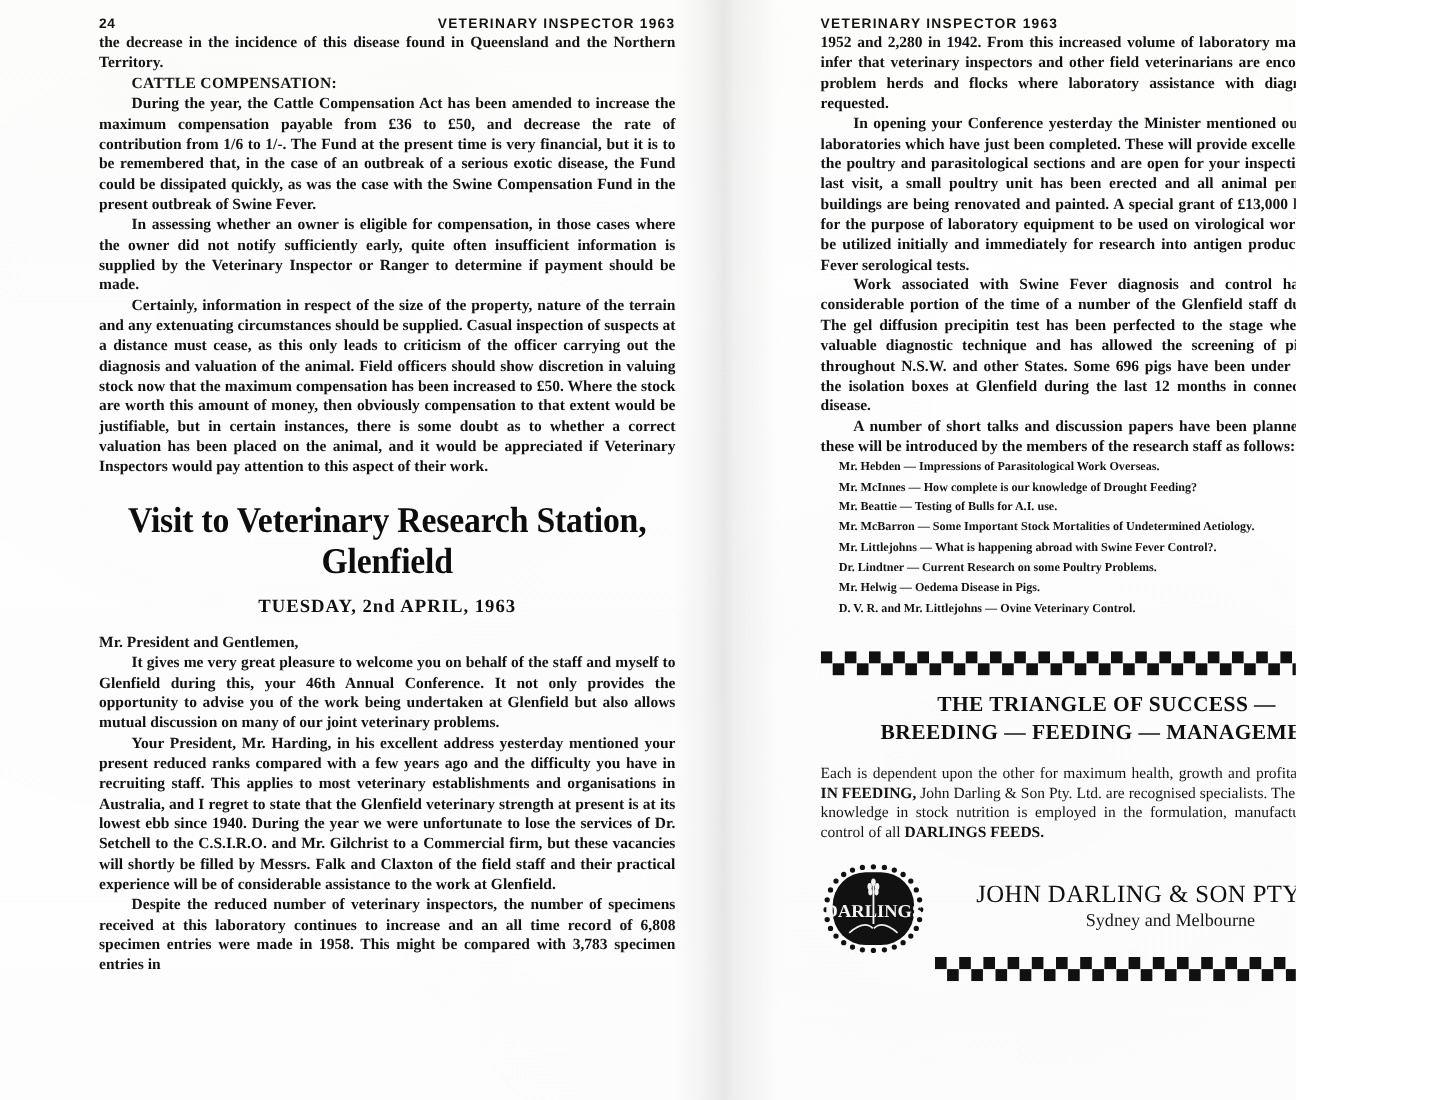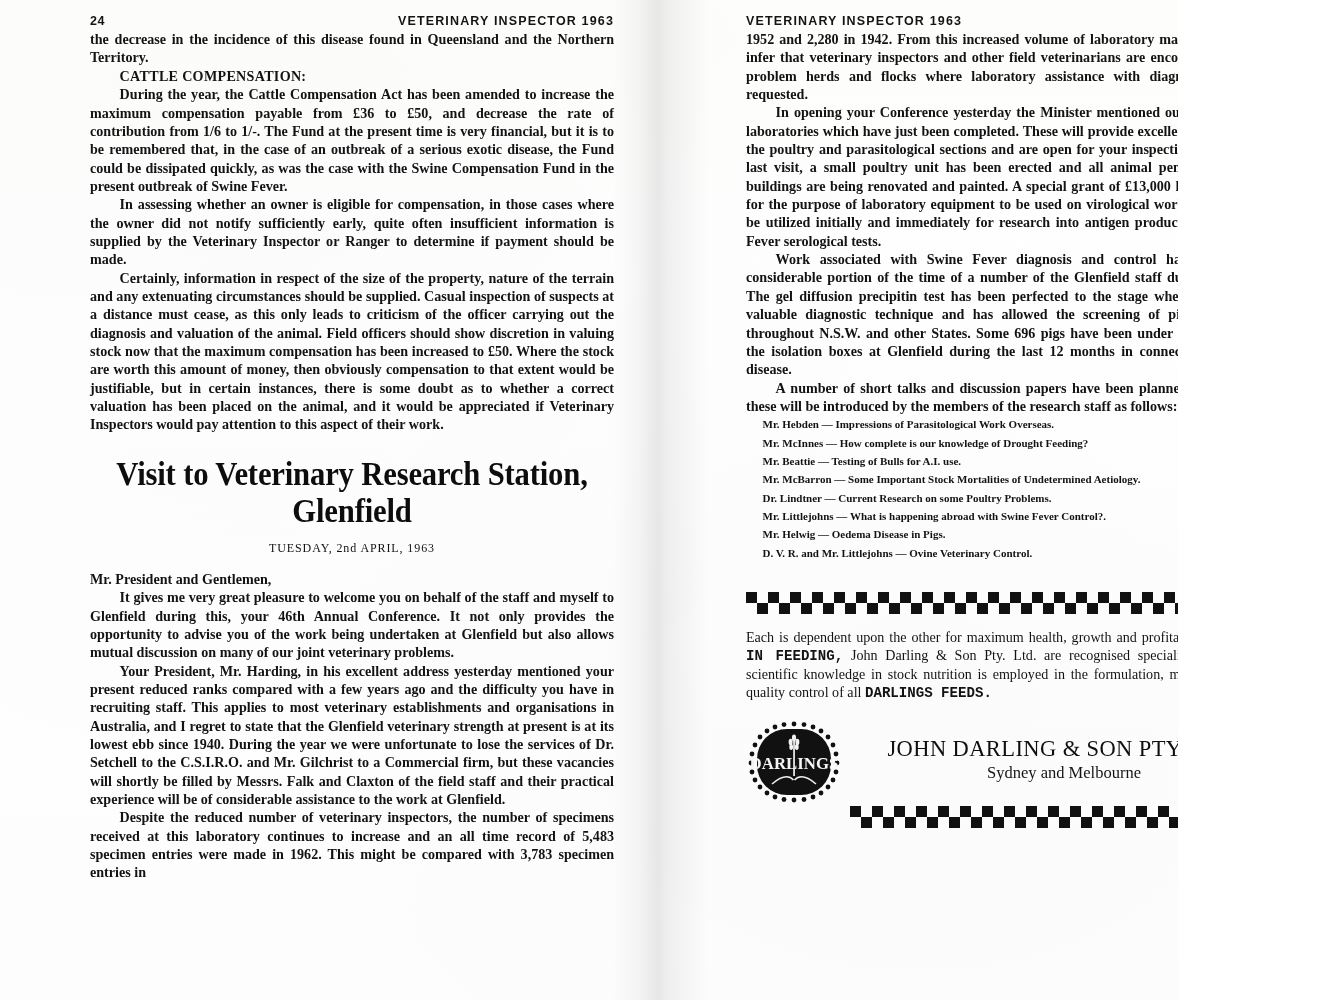--- a/index.html
+++ b/index.html
@@ -116,22 +116,22 @@
     font-size: 33px;
     line-height: 37px;
     letter-spacing: -0.2px;
     color: #0d0d0d;
     transform: scaleX(0.93);
     transform-origin: center;
   }
   .article-date {
     margin: 11px 0 14px 0;
     text-align: center;
-    font-size: 12px;
-    font-weight: normal;
+    font-size: 17px;
+    font-weight: bold;
     letter-spacing: 0.9px;
     color: #111;
   }
 
   
   .talks {
     margin: 0;
     padding: 0;
     list-style: none;
   }
@@ -180,21 +180,21 @@
     letter-spacing: 0.4px;
     color: #101010;
   }
   .ad-body {
     margin: 14px 0 0 0;
     font-size: 14.1px;
     line-height: 18.1px;
     text-align: justify;
     color: #131313;
   }
-  .ad-body b { font-weight: bold; font-family: Liberation Mono, monospace; }
+  .ad-body b { font-weight: bold; }
 
   .ad-foot {
     margin-top: 16px;
     display: flex;
     align-items: center;
     gap: 20px;
   }
   .ad-names {
     flex: 1;
     text-align: center;
@@ -251,21 +251,21 @@
       <span>Glenfield</span>
     </h1>
 
     <div class="article-date">TUESDAY, 2nd APRIL, 1963</div>
 
     <div class="col">
       <p class="noindent"><span>Mr. President </span><b>and Gentlemen,</b></p>
 
       <p>It gives me very great pleasure to welcome you on behalf of the staff and myself to Glenfield during this, your 46th Annual Conference. It not only provides the opportunity to advise you of the work being undertaken at Glenfield but also allows mutual discussion on many of our joint veterinary problems.</p>
       <p>Your President, Mr. Harding, in his excellent address yesterday mentioned your present reduced ranks compared with a few years ago and the difficulty you have in recruiting staff. This applies to most veterinary establishments and organisations in Australia, and I regret to state that the Glenfield veterinary strength at present is at its lowest ebb since 1940. During the year we were unfortunate to lose the services of Dr. Setchell to the C.S.I.R.O. and Mr. Gilchrist to a Commercial firm, but these vacancies will shortly be filled by Messrs. Falk and Claxton of the field staff and their practical experience will be of considerable assistance to the work at Glenfield.</p>
-      <p>Despite the reduced number of veterinary inspectors, the number of specimens received at this laboratory continues to increase and an all time record of 5,483 specimen entries were made in 1962. This might be compared with 3,783 specimen entries in</p>
+      <p>Despite the reduced number of veterinary inspectors, the number of specimens received at this laboratory continues to increase and an all time record of 6,808 specimen entries were made in 1958. This might be compared with 3,783 specimen entries in</p>
     </div>
   </div>
 
   <div class="page page-right">
 
     <div class="runhead right-runhead">
       <span class="title">VETERINARY INSPECTOR 1963</span>
       <span class="folio">25</span>
     </div>
 
@@ -274,30 +274,34 @@
       <p>In opening your Conference yesterday the Minister mentioned our new wing of laboratories which have just been completed. These will provide excellent facilities for the poultry and parasitological sections and are open for your inspection. Since your last visit, a small poultry unit has been erected and all animal pens and outside buildings are being renovated and painted. A special grant of £13,000 has been made for the purpose of laboratory equipment to be used on virological work and this will be utilized initially and immediately for research into antigen production for Swine Fever serological tests.</p>
       <p>Work associated with Swine Fever diagnosis and control has occupied a considerable portion of the time of a number of the Glenfield staff during the year. The gel diffusion precipitin test has been perfected to the stage where it is now a valuable diagnostic technique and has allowed the screening of pig populations throughout N.S.W. and other States. Some 696 pigs have been under observation in the isolation boxes at Glenfield during the last 12 months in connection with this disease.</p>
       <p>A number of short talks and discussion papers have been planned for you and these will be introduced by the members of the research staff as follows:</p>
     </div>
 
     <ul class="talks">
       <li>Mr. Hebden — Impressions of Parasitological Work Overseas.</li>
       <li>Mr. McInnes — How complete is our knowledge of Drought Feeding?</li>
       <li>Mr. Beattie — Testing of Bulls for A.I. use.</li>
       <li>Mr. McBarron — Some Important Stock Mortalities of Undetermined Aetiology.</li>
+      <li>Mr. Littlejohns — What is happening abroad with Swine Fever Control?.</li>
       <li>Dr. Lindtner — Current Research on some Poultry Problems.</li>
-      <li>Mr. Littlejohns — What is happening abroad with Swine Fever Control?.</li>
       <li>Mr. Helwig — Oedema Disease in Pigs.</li>
       <li>D. V. R. and Mr. Littlejohns — Ovine Veterinary Control.</li>
     </ul>
 
     <div class="ad">
 
       <div class="checker top"></div>
 
+      <div class="ad-heading">
+        <span>THE TRIANGLE OF SUCCESS —</span><br>
+        <span>BREEDING — FEEDING — MANAGEMENT</span>
+      </div>
 
       <p class="ad-body"><span>Each is dependent upon the other for maximum health, growth and profitable production. </span><b>IN FEEDING,</b><span> John Darling &amp; Son Pty. Ltd. are recognised specialists. The latest scientific knowledge in stock nutrition is employed in the formulation, manufacture and quality control of all </span><b>DARLINGS FEEDS.</b></p>
 
       <div class="ad-foot">
 
         <div class="logo">
           <svg viewBox="0 0 96 88" width="96" height="88" aria-hidden="true">
 
             <g fill="#111">
               <circle cx="48" cy="6" r="2.4"></circle>

